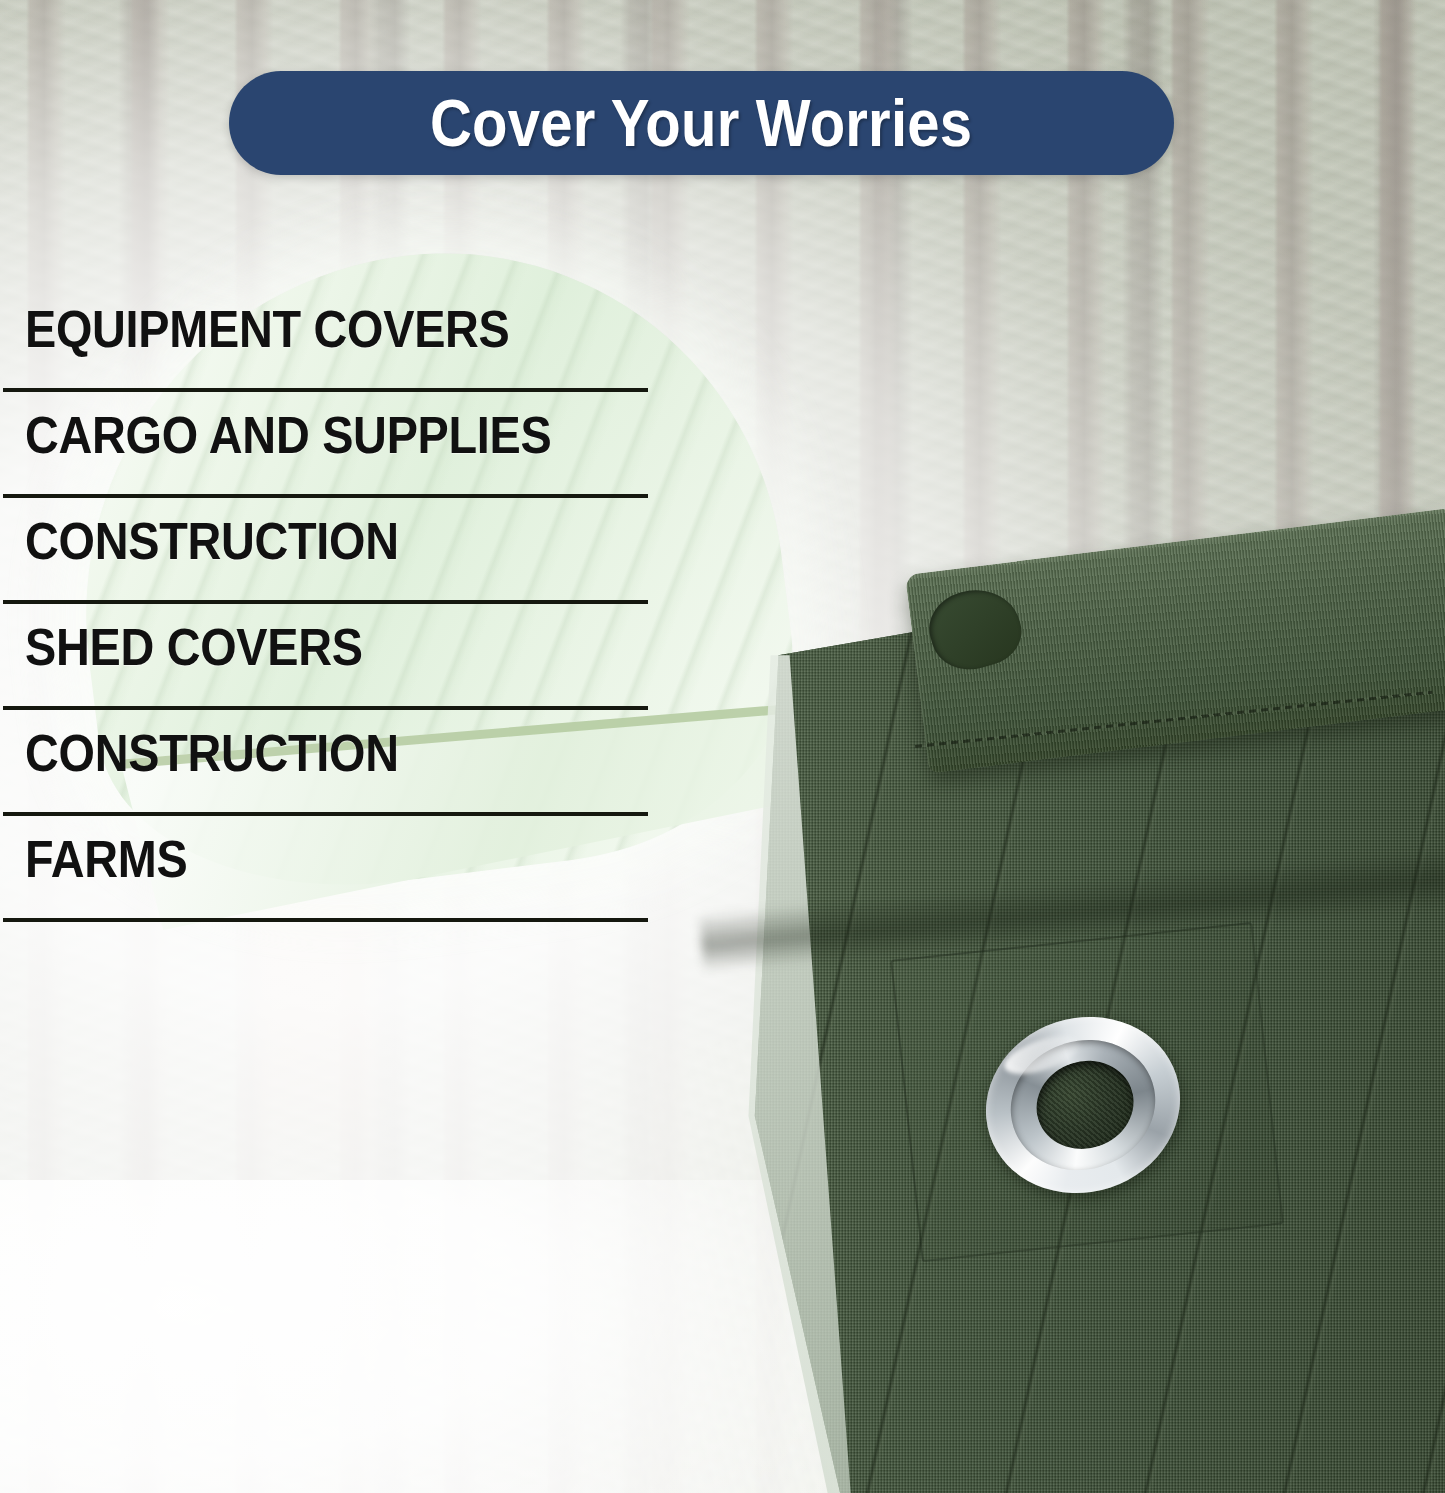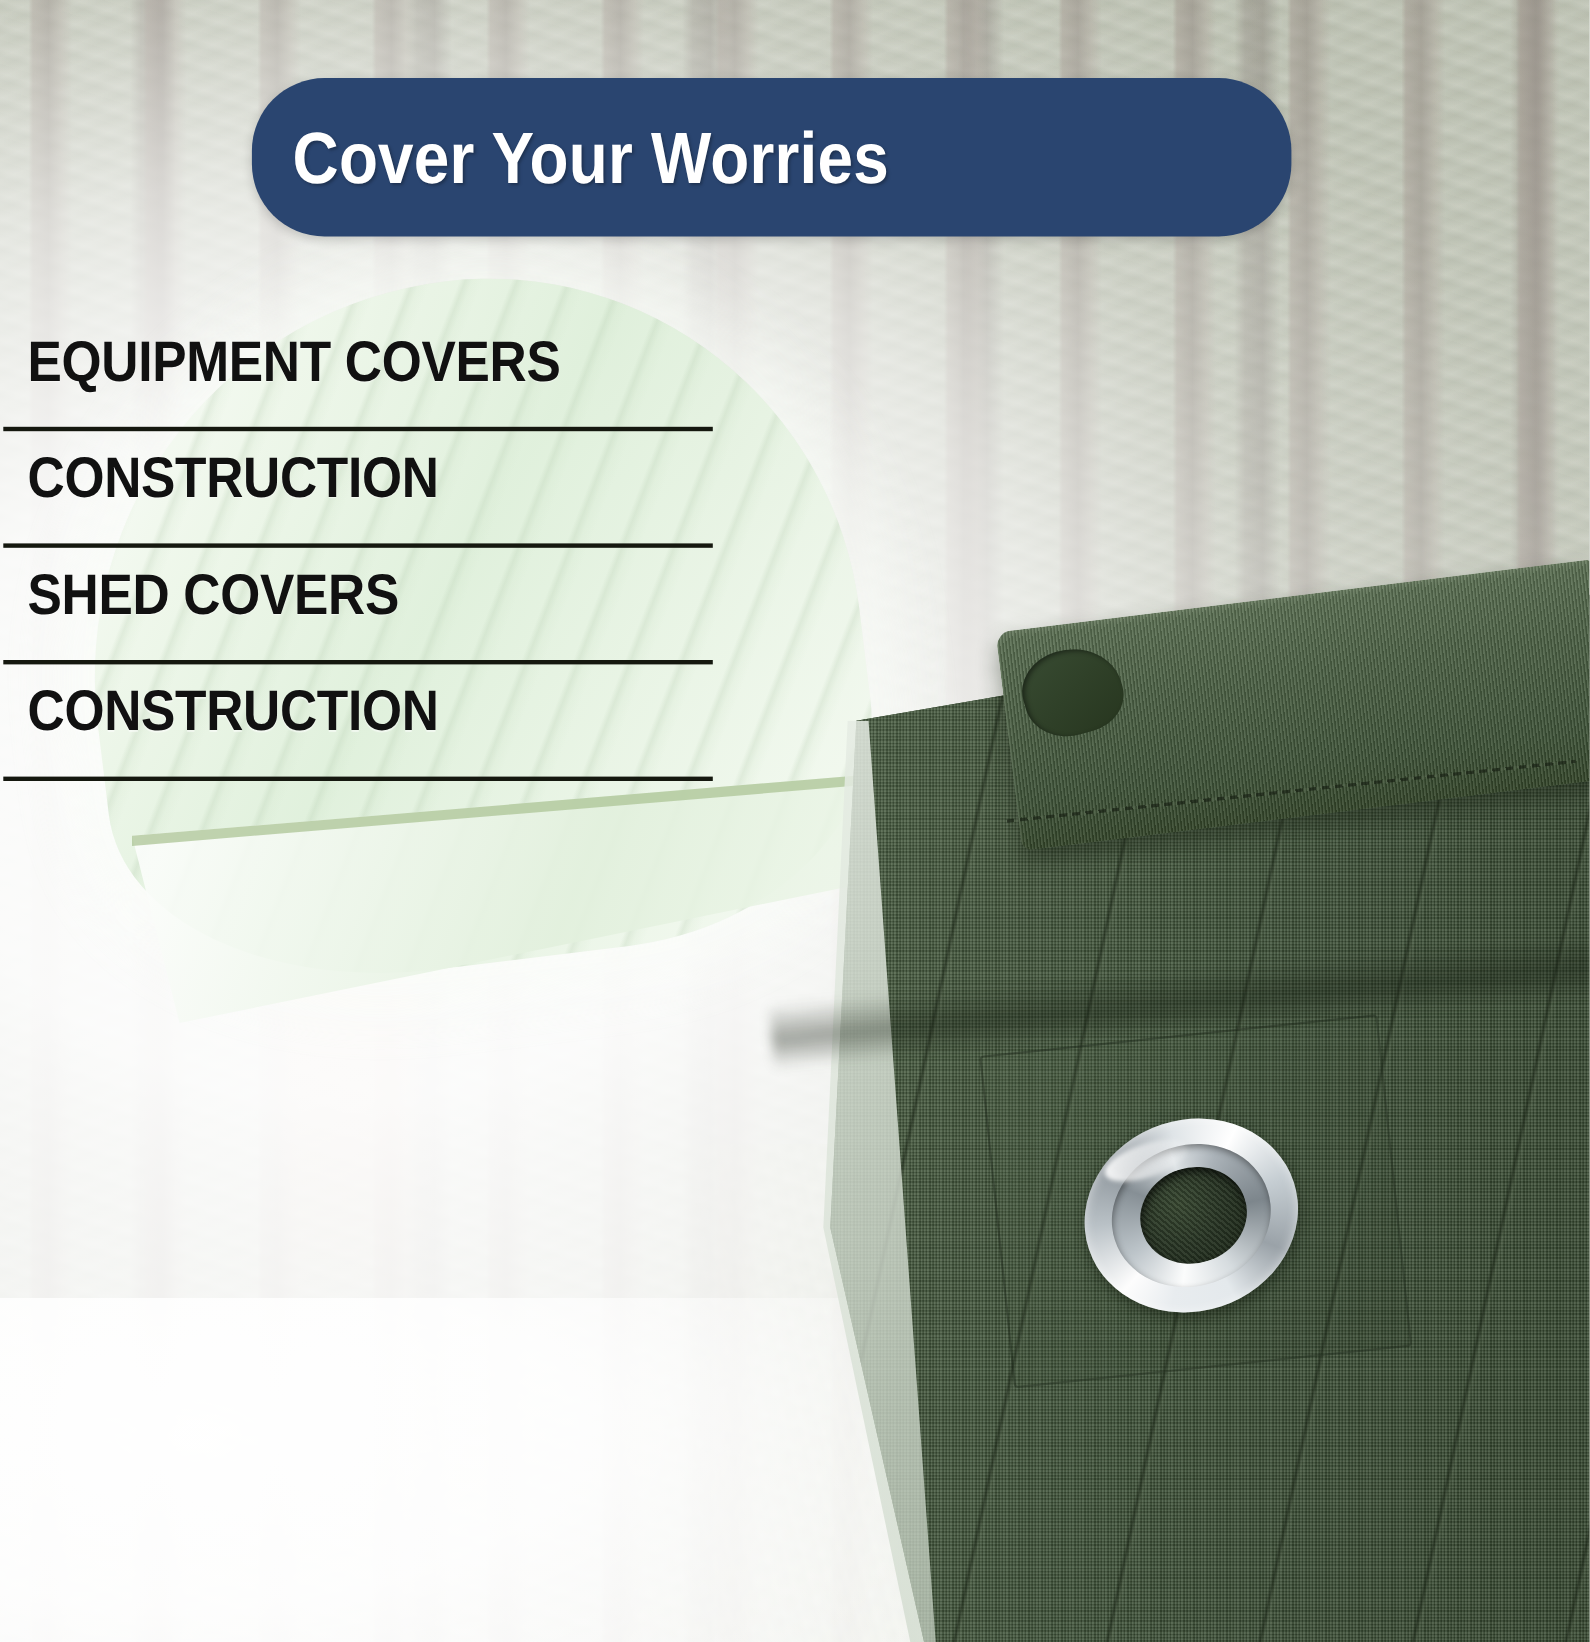--- a/index.html
+++ b/index.html
@@ -279,25 +279,26 @@
     left: 18%; top: 7%; width: 40%; height: 17%;
     border-radius: 50%;
     background: linear-gradient(100deg, rgba(255,255,255,0.92), rgba(255,255,255,0.12));
     filter: blur(2px);
   }
 
   
   .banner {
     position: absolute;
     left: 229px; top: 71px;
-    width: 945px; height: 144px;
+    width: 945px; height: 104px;
     background: #2a4570;
     border-radius: 66px;
     display: flex;
     align-items: center;
+    justify-content: center;
     box-shadow: 0 3px 10px rgba(0,0,0,0.18);
   }
   .banner-title {
     color: #ffffff;
     font-family: "Liberation Sans", sans-serif;
     font-weight: bold;
     font-size: 66px;
     letter-spacing: 0.2px;
     line-height: 1;
     white-space: nowrap;
@@ -377,36 +378,44 @@
     <span class="banner-title">Cover Your Worries</span>
   </div>
 
   <div class="feature-list">
 
     <div class="feature-row">
       <span class="feature-label">EQUIPMENT COVERS</span>
       <div class="feature-divider"></div>
     </div>
 
+    <div class="feature-row">
+      <span class="feature-label">CARGO AND SUPPLIES</span>
+      <div class="feature-divider"></div>
+    </div>
 
 
     <div class="feature-row">
       <span class="feature-label">CONSTRUCTION</span>
       <div class="feature-divider"></div>
     </div>
 
     <div class="feature-row">
       <span class="feature-label">SHED COVERS</span>
       <div class="feature-divider"></div>
     </div>
 
 
     <div class="feature-row">
       <span class="feature-label">CONSTRUCTION</span>
       <div class="feature-divider"></div>
     </div>
 
+    <div class="feature-row">
+      <span class="feature-label">FARMS</span>
+      <div class="feature-divider"></div>
+    </div>
 
 
 
   </div>
 
 </div>
 
 </body></html>

